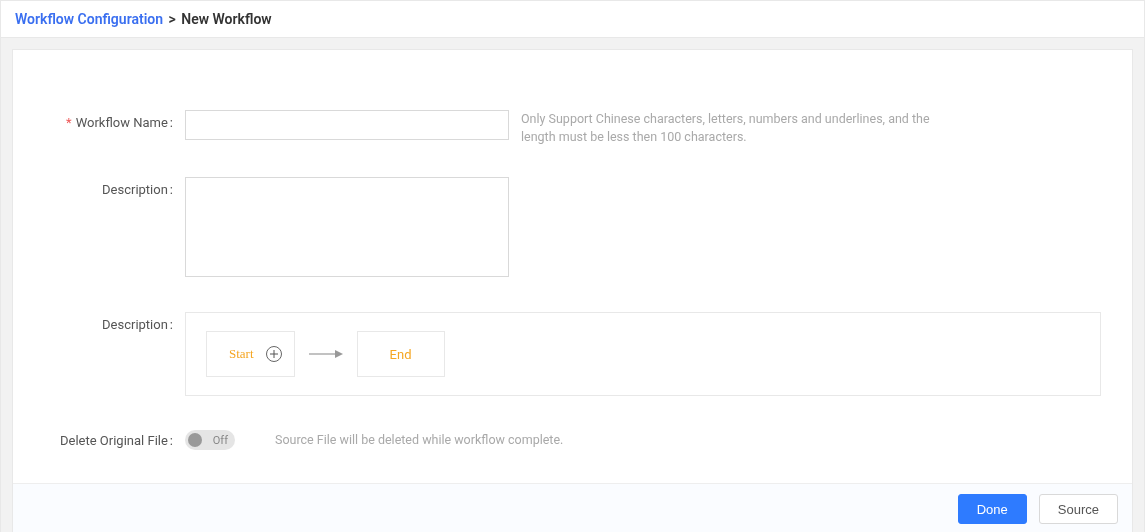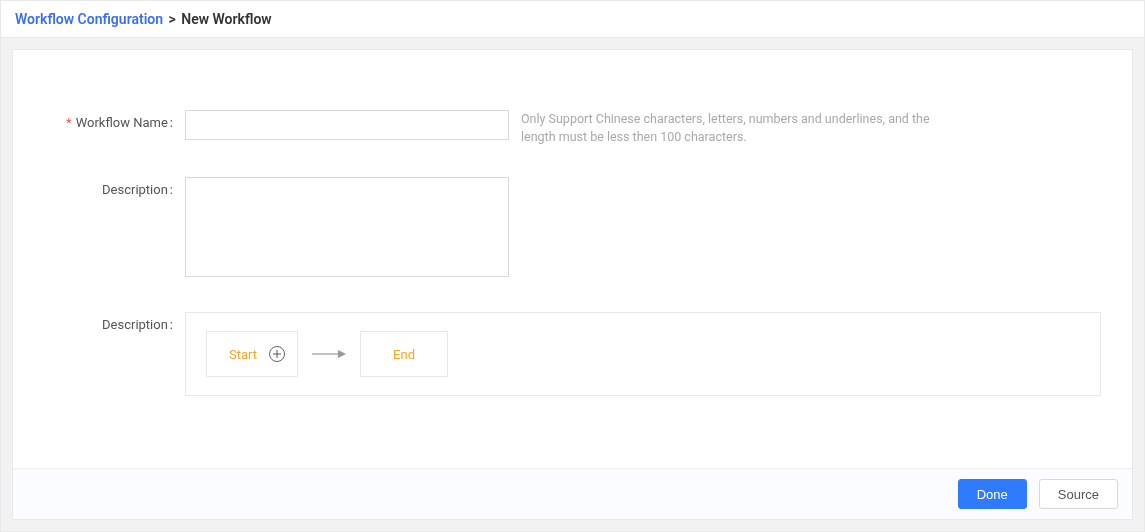--- a/index.html
+++ b/index.html
@@ -111,21 +111,21 @@
     border: 1px solid #e8e8e8;
     min-width: 88px;
     height: 46px;
     display: flex;
     align-items: center;
     justify-content: center;
     color: #f5a623;
     font-size: 13px;
     background: #fff;
   }
-  .node-start { padding: 0 12px 0 22px; }
+  .node-start { padding: 0 12px 0 22px; font-family: Liberation Serif, serif; }
   .node .plus {
     margin-left: 12px;
     width: 16px;
     height: 16px;
     border: 1px solid #666;
     border-radius: 50%;
     display: inline-flex;
     align-items: center;
     justify-content: center;
     color: #555;
@@ -240,20 +240,32 @@
                   <polygon points="26,2 34,6 26,10" fill="#999"></polygon>
                 </svg>
               </div>
               <div class="node">
                 <span>End</span>
               </div>
             </div>
           </div>
         </div>
 
+        <div class="row">
+          <div class="col-label">
+            <span>Delete Original File</span><span class="colon">:</span>
+          </div>
+          <div class="col-field" style="padding-top:2px;">
+            <div class="toggle">
+              <div class="knob"></div>
+              <span class="toggle-label">Off</span>
+            </div>
+          </div>
+          <div class="hint-right" style="margin-left:40px; padding-top:3px;">Source File will be deleted while workflow complete.</div>
+        </div>
 
       </div>
 
       <div class="panel-footer">
         <button class="btn btn-primary">Done</button>
         <button class="btn">Source</button>
       </div>
     </div>
   </div>
 

